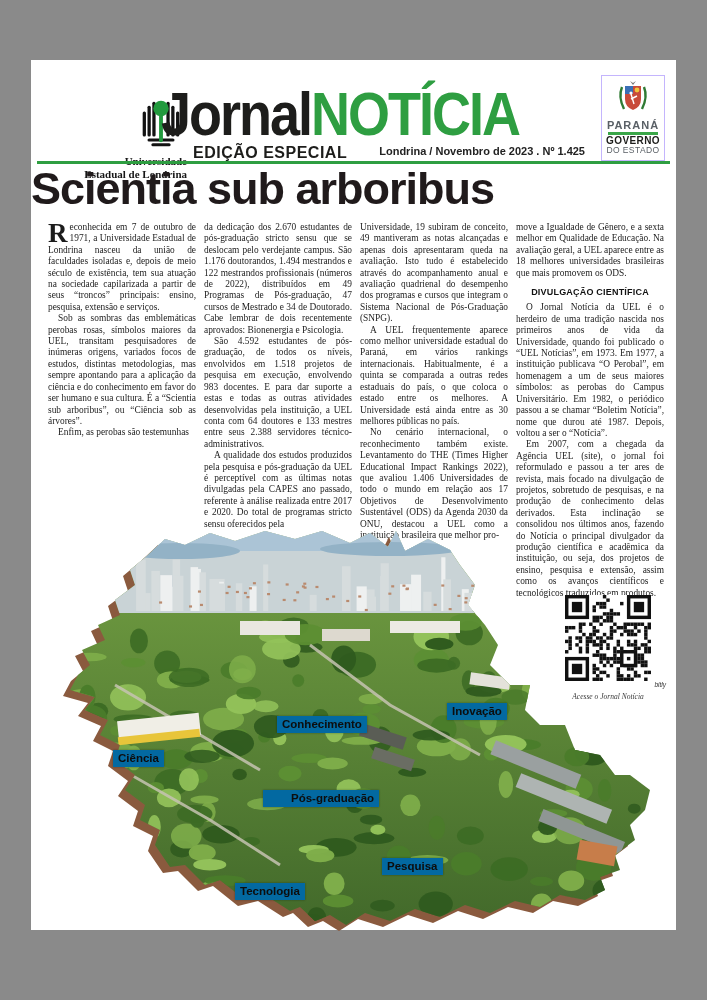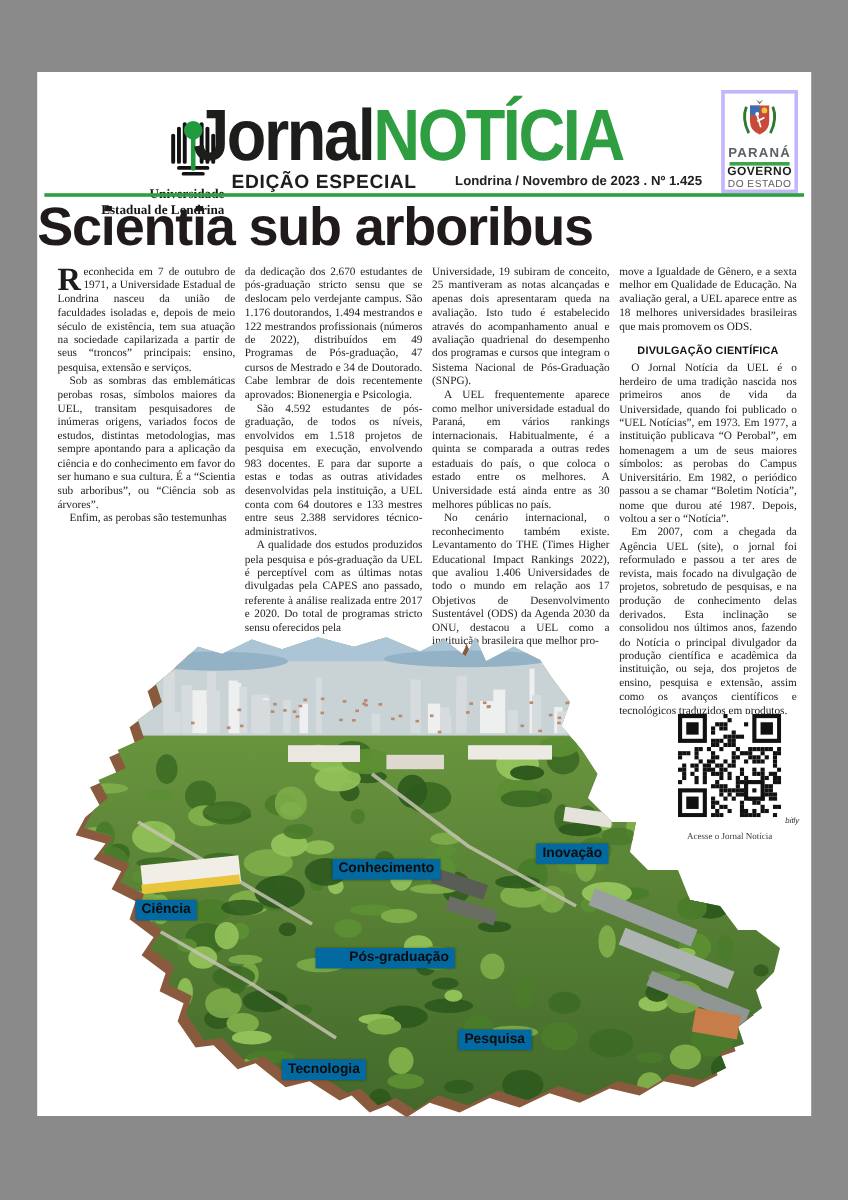--- a/index.html
+++ b/index.html
@@ -13,21 +13,21 @@
                       font-size:11px;line-height:11px;margin-top:2px;}
   .masthead{position:absolute;left:130px;top:21px;width:420px;white-space:nowrap;
             font-weight:bold;font-size:54px;letter-spacing:-2px;line-height:58px;
             transform:scaleY(1.12);transform-origin:top left;color:#1d1d1b;}
   .masthead .green{color:#2e9e41;}
   .edition{position:absolute;left:162px;top:84px;font-weight:bold;
            font-size:16px;color:#1d1d1b;letter-spacing:.5px;}
   .dateline{position:absolute;left:300px;top:85px;width:254px;text-align:right;
             font-weight:bold;font-size:11px;color:#222;}
   .pr-box{position:absolute;left:570px;top:15px;width:64px;height:86px;background:#fff;
-          border:3px solid #c4b5fd;text-align:center;padding-top:3px;box-sizing:border-box;}
+          border:1px solid #c4b5fd;text-align:center;padding-top:3px;box-sizing:border-box;}
   .pr-name{font-size:11px;font-weight:bold;color:#5a6066;letter-spacing:1px;line-height:11px;margin-top:1px;}
   .pr-bar{width:50px;height:3px;background:#3aa648;margin:1px auto 1px auto;}
   .pr-gov{font-size:10px;font-weight:bold;color:#1d1d1b;line-height:10px;letter-spacing:.4px;}
   .pr-est{font-size:8.5px;color:#5a6066;line-height:9px;letter-spacing:.4px;}
   .green-rule{position:absolute;left:6px;top:101px;width:633px;height:3px;background:#2e9e41;}
 
   
   .headline{position:absolute;left:0;top:103px;width:645px;text-align:left;margin:0;
             font-size:45px;font-weight:bold;letter-spacing:-1px;color:#201a1b;}
 
@@ -51,21 +51,21 @@
   .lbl-conhecimento{left:217px;top:191px;}
   .lbl-inovacao{left:387px;top:178px;}
   .lbl-posgrad{left:203px;top:265px;padding-left:28px;}
   .lbl-pesquisa{left:322px;top:333px;}
   .lbl-tecnologia{left:175px;top:358px;}
 
   
   .qr-block{position:absolute;left:504px;top:535px;width:146px;text-align:center;}
   .qr-svg{display:block;margin:0 auto;background:#fff;}
   .qr-brand{text-align:right;font-style:italic;font-size:6.5px;color:#333;width:116px;margin:0 auto;}
-  .qr-caption{font-family:"Liberation Serif",serif;font-size:7.5px;
+  .qr-caption{font-family:"Liberation Serif",serif;font-style:italic;font-size:7.5px;
               color:#3a3a3a;margin-top:4px;}
 </style>
 </head>
 <body>
 
 <div class="stage">
   <div class="paper">
 
     <div class="uel-logo">
       <svg width="52" height="54" viewBox="0 0 52 56">
@@ -118,21 +118,21 @@
         <p><span class="dropcap">R</span><span>econhecida em 7 de outubro de 1971, a Universidade Estadual de Londrina nasceu da união de faculdades isoladas e, depois de meio século de existência, tem sua atuação na sociedade capilarizada a partir de seus “troncos” principais: ensino, pesquisa, extensão e serviços.</span></p>
         <p class="ind">Sob as sombras das emblemáticas perobas rosas, símbolos maiores da UEL, transitam pesquisadores de inúmeras origens, variados focos de estudos, distintas metodologias, mas sempre apontando para a aplicação da ciência e do conhecimento em favor do ser humano e sua cultura. É a “Scientia sub arboribus”, ou “Ciência sob as árvores”.</p>
         <p class="ind">Enfim, as perobas são testemunhas</p>
       </div>
       <div class="col c2">
         <p>da dedicação dos 2.670 estudantes de pós-graduação stricto sensu que se deslocam pelo verdejante campus. São 1.176 doutorandos, 1.494 mestrandos e 122 mestrandos profissionais (números de 2022), distribuídos em 49 Programas de Pós-graduação, 47 cursos de Mestrado e 34 de Doutorado. Cabe lembrar de dois recentemente aprovados: Bionenergia e Psicologia.</p>
         <p class="ind">São 4.592 estudantes de pós-graduação, de todos os níveis, envolvidos em 1.518 projetos de pesquisa em execução, envolvendo 983 docentes. E para dar suporte a estas e todas as outras atividades desenvolvidas pela instituição, a UEL conta com 64 doutores e 133 mestres entre seus 2.388 servidores técnico-administrativos.</p>
         <p class="ind">A qualidade dos estudos produzidos pela pesquisa e pós-graduação da UEL é perceptível com as últimas notas divulgadas pela CAPES ano passado, referente à análise realizada entre 2017 e 2020. Do total de programas stricto sensu oferecidos pela</p>
       </div>
       <div class="col c3">
-        <p>Universidade, 19 subiram de conceito, 25 mantiveram as notas alcançadas e apenas dois apresentaram queda na avaliação. Isto tudo é estabelecido através do acompanhamento anual e avaliação quadrienal do desempenho dos programas e cursos que integram o Sistema Nacional de Pós-Graduação (SNPG).</p>
+        <p>Universidade, 19 subiram de conceito, 49 mantiveram as notas alcançadas e apenas dois apresentaram queda na avaliação. Isto tudo é estabelecido através do acompanhamento anual e avaliação quadrienal do desempenho dos programas e cursos que integram o Sistema Nacional de Pós-Graduação (SNPG).</p>
         <p class="ind">A UEL frequentemente aparece como melhor universidade estadual do Paraná, em vários rankings internacionais. Habitualmente, é a quinta se comparada a outras redes estaduais do país, o que coloca o estado entre os melhores. A Universidade está ainda entre as 30 melhores públicas no país.</p>
         <p class="ind">No cenário internacional, o reconhecimento também existe. Levantamento do THE (Times Higher Educational Impact Rankings 2022), que avaliou 1.406 Universidades de todo o mundo em relação aos 17 Objetivos de Desenvolvimento Sustentável (ODS) da Agenda 2030 da ONU, destacou a UEL como a instituição brasileira que melhor pro-</p>
       </div>
       <div class="col c4">
         <p>move a Igualdade de Gênero, e a sexta melhor em Qualidade de Educação. Na avaliação geral, a UEL aparece entre as 18 melhores universidades brasileiras que mais promovem os ODS.</p>
         <div class="subhead">DIVULGAÇÃO CIENTÍFICA</div>
         <p class="ind">O Jornal Notícia da UEL é o herdeiro de uma tradição nascida nos primeiros anos de vida da Universidade, quando foi publicado o “UEL Notícias”, em 1973. Em 1977, a instituição publicava “O Perobal”, em homenagem a um de seus maiores símbolos: as perobas do Campus Universitário. Em 1982, o periódico passou a se chamar “Boletim Notícia”, nome que durou até 1987. Depois, voltou a ser o “Notícia”.</p>
         <p class="ind">Em 2007, com a chegada da Agência UEL (site), o jornal foi reformulado e passou a ter ares de revista, mais focado na divulgação de projetos, sobretudo de pesquisas, e na produção de conhecimento delas derivados. Esta inclinação se consolidou nos últimos anos, fazendo do Notícia o principal divulgador da produção científica e acadêmica da instituição, ou seja, dos projetos de ensino, pesquisa e extensão, assim como os avanços científicos e tecnológicos traduzidos em produtos.</p>
       </div>
     </div>

